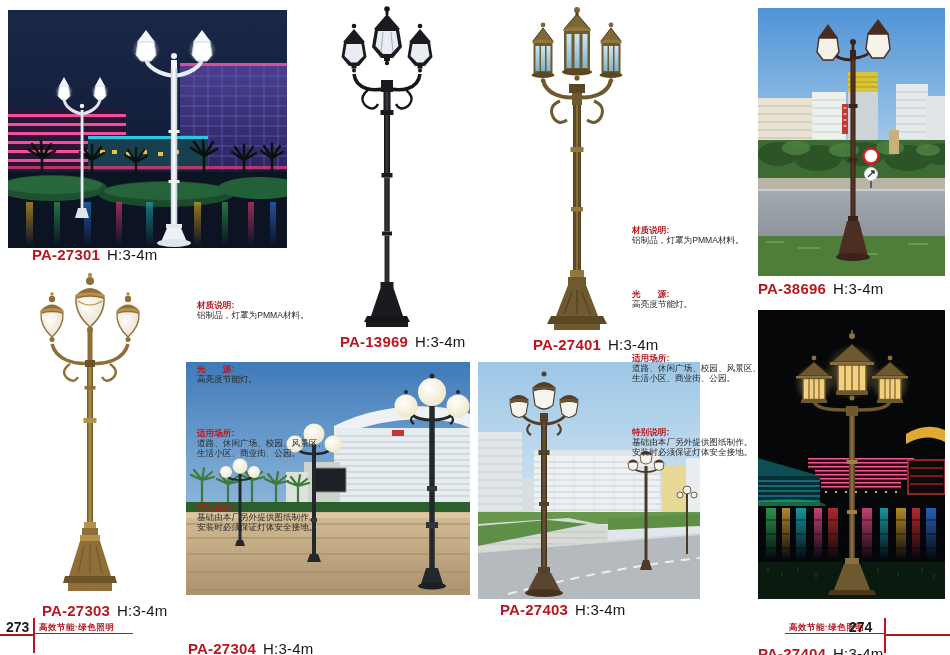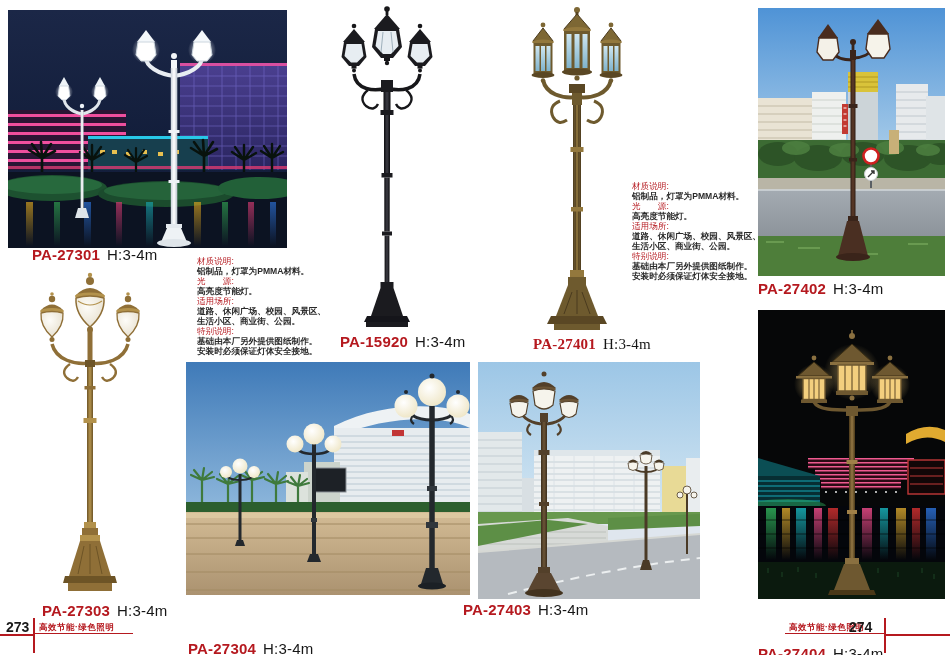--- a/index.html
+++ b/index.html
@@ -5,22 +5,22 @@
   html,body{margin:0;padding:0;background:#fff;}
   #page{position:relative;width:950px;height:655px;background:#ffffff;overflow:hidden;
         font-family:"Liberation Sans","DejaVu Sans",sans-serif;}
   .photo{position:absolute;overflow:hidden;background:#dfe6ee;}
   .photo svg{display:block;}
   .lampshot{position:absolute;}
   .plabel{position:absolute;white-space:nowrap;font-size:15px;letter-spacing:0.2px;}
   .pcode{color:#b5191f;font-weight:bold;margin-right:7px;}
   .pheight{color:#161616;font-weight:500;}
   .spec{position:absolute;width:152px;font-size:8.6px;line-height:10px;}
-  .sh{color:#b5191f;font-weight:normal;}
-  .sl{color:#2a2a2a;font-weight:bold;}
+  .sh{color:#b5191f;font-weight:bold;margin-top:44px;}
+  .sl{color:#2a2a2a;}
   .footer-num{position:absolute;font-size:14px;font-weight:bold;color:#1a1a1a;}
   .footer-slogan{position:absolute;font-size:8.5px;font-weight:bold;color:#b5191f;letter-spacing:0.5px;}
   .rule{position:absolute;background:#b5191f;}
 </style>
 </head>
 <body>
 
 <div id="page">
 
   <div class="photo" style="left:8px;top:10px;width:279px;height:238px;">
@@ -674,35 +674,35 @@
     <div class="sl">生活小区、商业街、公园。</div>
     <div class="sh">特别说明:</div>
     <div class="sl">基础由本厂另外提供图纸制作。</div>
     <div class="sl">安装时必须保证灯体安全接地。</div>
   </div>
 
   <div class="plabel" style="left:10px;top:246px;margin-left:22px;">
     <span class="pcode">PA-27301</span><span class="pheight">H:3-4m</span>
   </div>
   <div class="plabel" style="left:340px;top:333px;">
-    <span class="pcode">PA-15920</span><span class="pheight">H:3-4m</span>
-  </div>
-  <div class="plabel" style="left:533px;top:336px;font-family:Liberation Serif, serif;">
+    <span class="pcode">PA-13969</span><span class="pheight">H:3-4m</span>
+  </div>
+  <div class="plabel" style="left:533px;top:336px;">
     <span class="pcode">PA-27401</span><span class="pheight">H:3-4m</span>
   </div>
   <div class="plabel" style="left:758px;top:280px;">
-    <span class="pcode">PA-27402</span><span class="pheight">H:3-4m</span>
+    <span class="pcode">PA-38696</span><span class="pheight">H:3-4m</span>
   </div>
   <div class="plabel" style="left:42px;top:596px;margin-top:6px;">
     <span class="pcode">PA-27303</span><span class="pheight">H:3-4m</span>
   </div>
   <div class="plabel" style="left:188px;top:596px;margin-top:44px;">
     <span class="pcode">PA-27304</span><span class="pheight">H:3-4m</span>
   </div>
-  <div class="plabel" style="left:463px;top:601px;">
+  <div class="plabel" style="left:500px;top:601px;">
     <span class="pcode">PA-27403</span><span class="pheight">H:3-4m</span>
   </div>
   <div class="plabel" style="left:758px;top:601px;margin-top:44px;">
     <span class="pcode">PA-27404</span><span class="pheight">H:3-4m</span>
   </div>
 
   <div class="footer-num" style="left:6px;top:619px;">273</div>
   <div class="rule" style="left:0px;top:634px;width:33px;height:1.5px;"></div>
   <div class="rule" style="left:33px;top:618px;width:1.5px;height:35px;"></div>
   <div class="footer-slogan" style="left:39px;top:622px;">高效节能·绿色照明</div>

